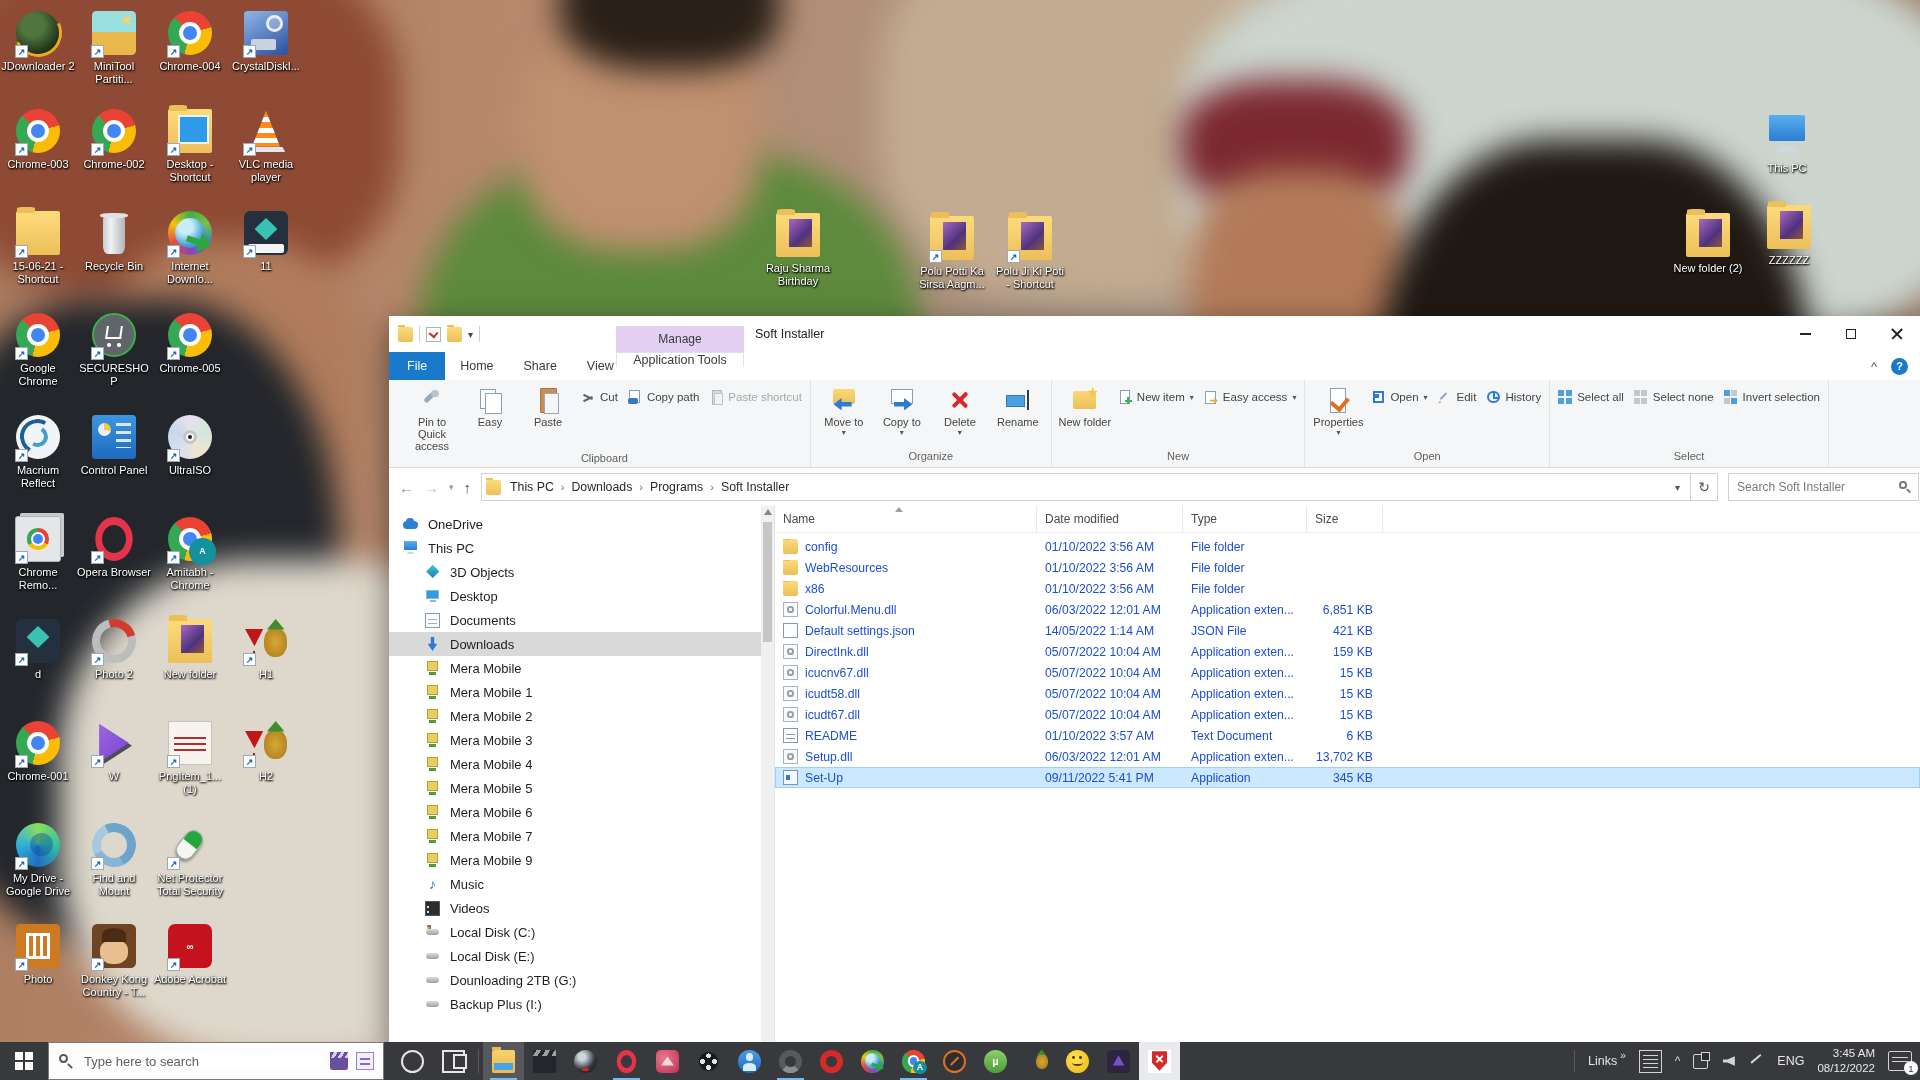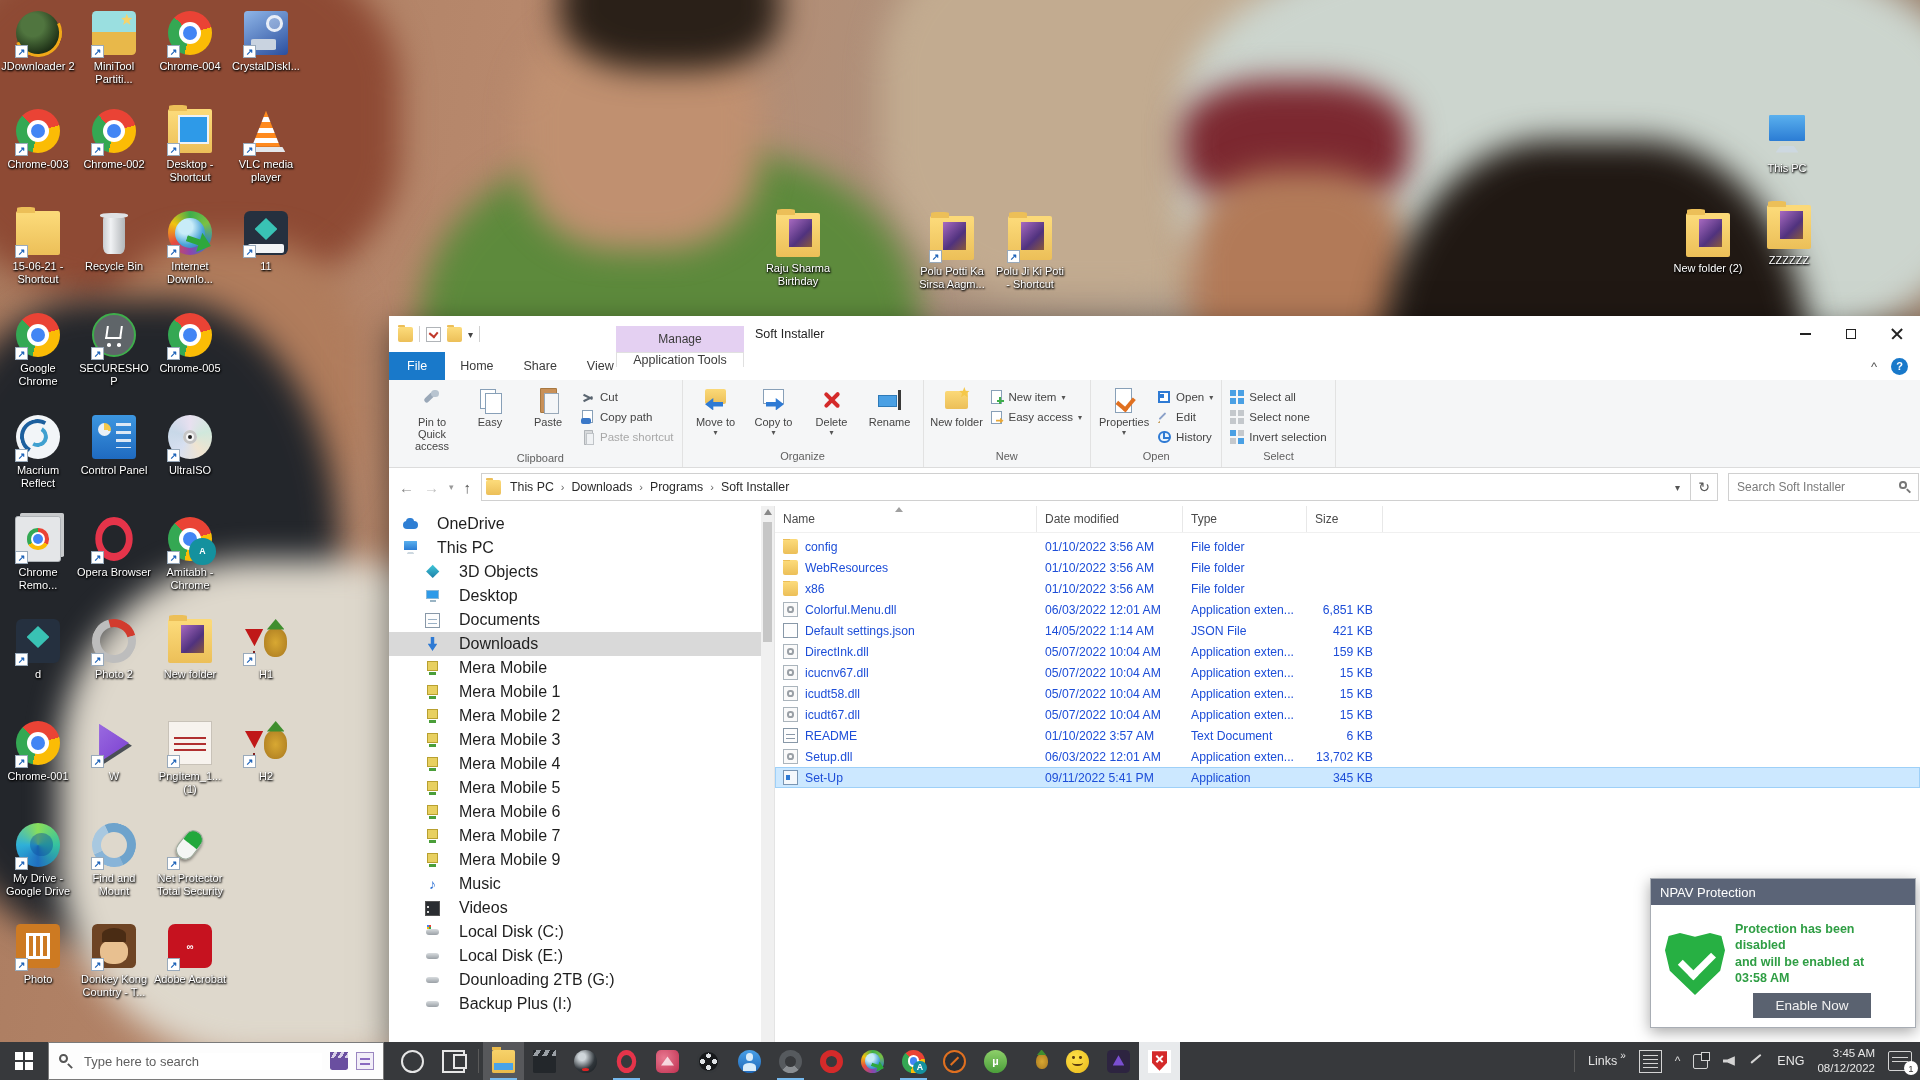--- a/index.html
+++ b/index.html
@@ -211,21 +211,21 @@
   .rib-collapse{color:#555;font-size:13px}
   .help-q{width:17px;height:17px;border-radius:50%;background:#1979ca;color:#fff;display:flex;align-items:center;justify-content:center;font-size:11px;font-weight:bold}
 
   .ribbon{position:absolute;left:0;top:64px;right:0;height:88px;background:#f5f6f7;border-bottom:1px solid #dcdcdc;display:flex;padding-left:10px;box-sizing:border-box}
   .rgroup{display:flex;flex-direction:column;border-right:1px solid #e2e2e2;padding:4px 4px 0 4px}
   .rgroup .rbody{flex:1;display:flex;align-items:flex-start}
   .rgroup .rlabel{height:17px;text-align:center;font-size:11px;color:#5f5f5f}
   .rbtn-big{width:58px;display:flex;flex-direction:column;align-items:center;padding-top:3px;color:#444;font-size:11px;text-align:center;line-height:1.1}
   .rbtn-big .ri{margin-bottom:3px}
   .rbtn-big .dd{font-size:8px;color:#555;margin-top:1px}
-  .rsmall{display:flex;flex-direction:column;justify-content:flex-start;gap:2px;padding-top:4px}
+  .rsmall{display:flex;flex-direction:row;justify-content:flex-start;gap:2px;padding-top:4px}
   .rbtn-small{display:flex;align-items:center;gap:5px;height:18px;color:#444;font-size:11.5px;white-space:nowrap;padding:0 4px}
   .rbtn-small.disabled{color:#a8a8a8}
   .rbtn-small .dd{font-size:8px;color:#555}
 
   .ri{position:relative;display:inline-block}
   .ri::before,.ri::after{content:"";position:absolute}
   .ri26{width:26px;height:26px}.ri14{width:14px;height:14px}
   .ri-pin::before{width:48%;height:18%;background:#9aa8b8;top:30%;left:16%;transform:rotate(-45deg);border-radius:3px}
   .ri-pin::after{width:28%;height:28%;border-radius:50%;background:#b8c4d0;top:10%;left:48%}
   .ri-copy::before{left:10%;top:6%;width:55%;height:72%;background:#fff;border:1px solid #88a0b8}
@@ -277,21 +277,21 @@
   .refresh{width:26px;height:26px;border:1px solid #d0d0d0;border-left:none;display:flex;align-items:center;justify-content:center;color:#555;font-size:14px}
   .search-box{height:26px;border:1px solid #d0d0d0;margin-left:10px;flex:0 0 168px;display:flex;align-items:center;padding:0 6px;gap:4px}
   .search-box input{border:none;outline:none;flex:1;font-size:12px;font-family:"Liberation Sans",sans-serif;color:#333;min-width:0}
   .search-box input::placeholder{color:#7a7a7a}
   .mag{position:relative;width:14px;height:14px;color:#777}
   .mag::before{content:"";position:absolute;left:8%;top:8%;width:55%;height:55%;border:2px solid currentColor;border-radius:50%;box-sizing:border-box}
   .mag::after{content:"";position:absolute;right:6%;bottom:12%;width:38%;height:2px;background:currentColor;transform:rotate(45deg)}
 
   .mainarea{position:absolute;left:0;top:190px;right:0;bottom:0;overflow:hidden}
   .treepane{position:absolute;left:0;top:0;width:372px;bottom:0;overflow:hidden;padding-top:6px;box-sizing:border-box}
-  .trow{display:flex;align-items:center;height:24px;gap:19px;font-size:16px;color:#1e1e1e;white-space:nowrap}
+  .trow{display:flex;align-items:center;height:24px;gap:10px;font-size:13px;color:#1e1e1e;white-space:nowrap}
   .trow.selected{background:#d9d9d9}
   .tree-scroll{position:absolute;left:372px;top:0;width:13px;bottom:0;background:#f0f0f0}
   .tree-scroll .sarr{position:absolute;top:3px;left:3px;width:0;height:0;border-left:4px solid transparent;border-right:4px solid transparent;border-bottom:6px solid #888}
   .tree-scroll .sthumb{position:absolute;top:16px;left:2px;width:9px;height:120px;background:#c6c6c6}
   .pane-div{position:absolute;left:385px;top:0;width:1px;bottom:0;background:#e4e4e4}
   .filepane{position:absolute;left:386px;top:0;right:0;bottom:0}
   .colheads{position:absolute;left:0;top:0;right:0;height:26px;display:flex;color:#4a4a4a;font-size:12px;border-bottom:1px solid #f0f0f0}
   .colh{display:flex;align-items:center;padding-left:8px;border-right:1px solid #e8e8e8;position:relative;box-sizing:border-box}
   .colh .sortup{position:absolute;top:1px;left:120px;width:0;height:0;border-left:4px solid transparent;border-right:4px solid transparent;border-bottom:5px solid #a0a0a0}
   .filerows{position:absolute;left:0;top:30px;right:0;bottom:0}
@@ -1055,34 +1055,20 @@
               </div>
               <div class="cell" style="width: 146px;">09/11/2022 5:41 PM</div>
               <div class="cell" style="width: 124px;">Application</div>
               <div class="cell c-size" style="width: 76px;">345 KB</div>
             </div>
           </div>
       </div>
     </div>
   </div>
 
-  <div id="npav">
-    <div class="nheader">NPAV Protection</div>
-    <div class="nbody">
-      <div class="nshield">
-          <span class="chk"></span>
-        </div>
-      <div class="nmsg">
-        <div>Protection has been disabled</div>
-        <div>and will be enabled at</div>
-        <div>03:58 AM</div>
-      </div>
-      <div class="nbtn">Enable Now</div>
-    </div>
-  </div>
 
   <div id="taskbar">
     <div class="tb-start">
         <span class="ic sz18 ic-start"></span>
       </div>
     <div class="tb-search">
       <span class="mag"></span>
       <input type="text" placeholder="Type here to search" style="">
       <span class="ic sz18 ic-clapperp"></span>
       <span class="ic sz18 ic-certp"></span>

